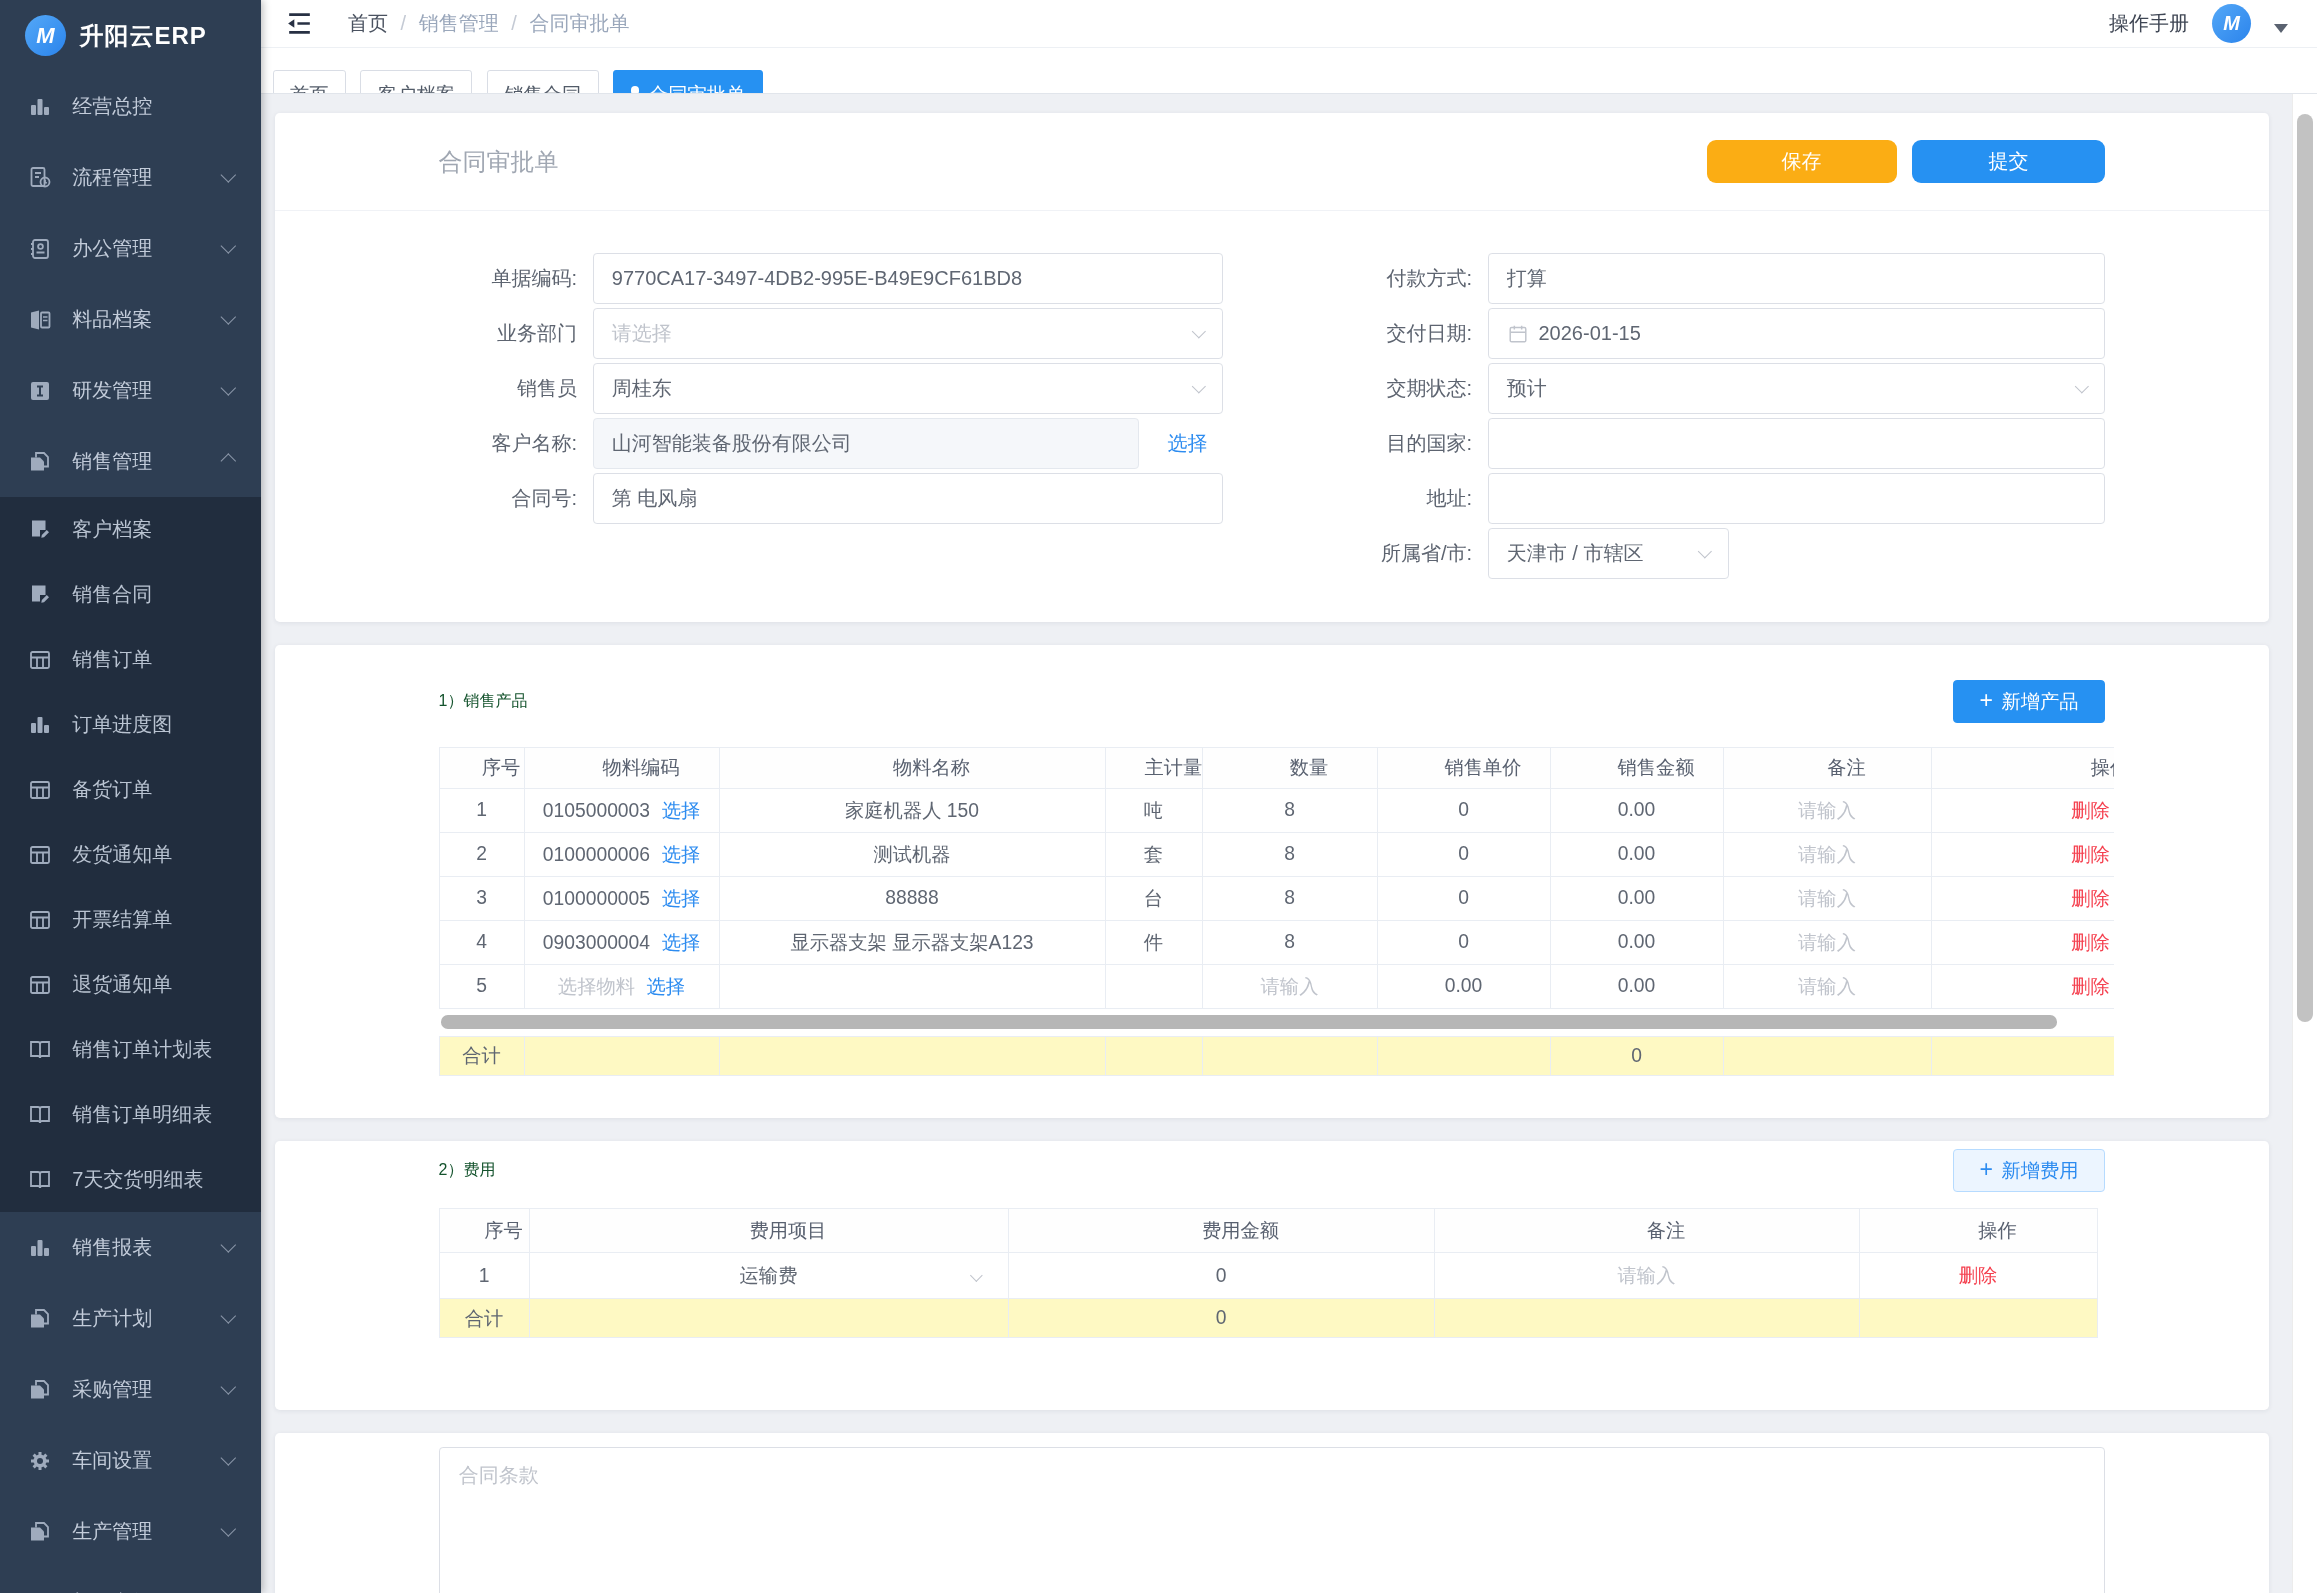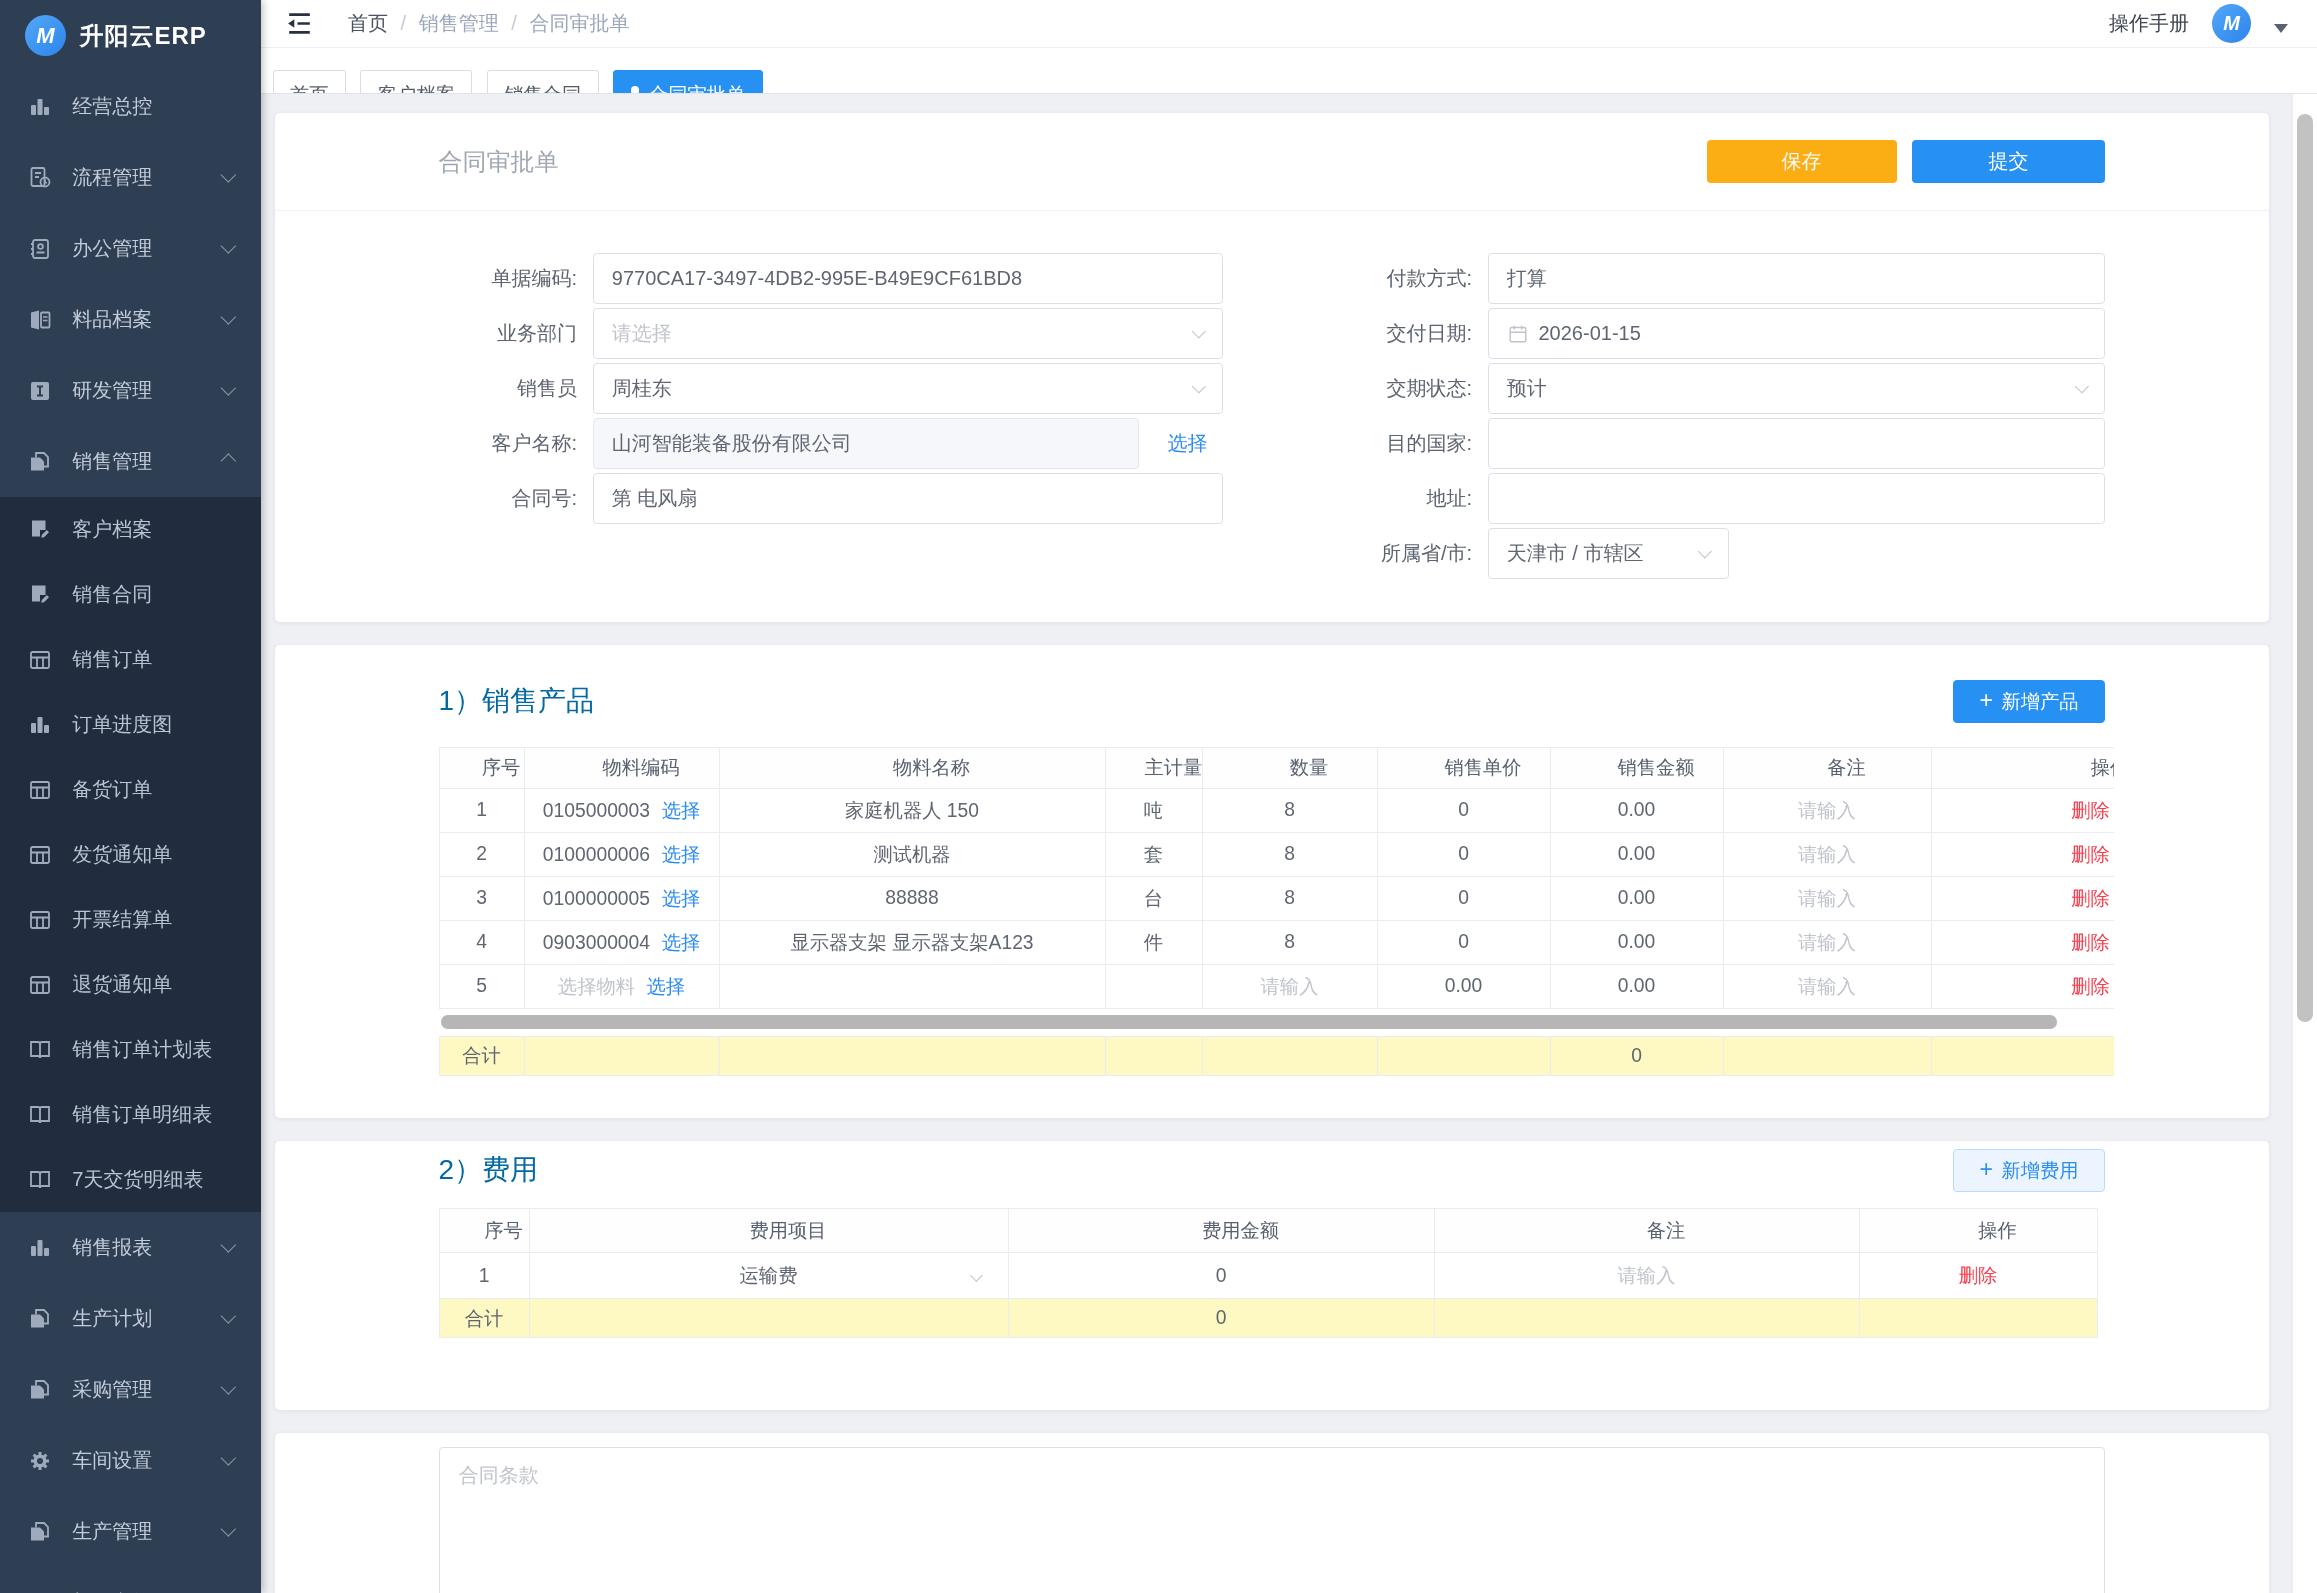--- a/index.html
+++ b/index.html
@@ -46,21 +46,21 @@
   .tab .dot { width:8.7px; height:8.7px; border-radius:50%; background:#fff; margin:5.8px 9.7px 0 0; }
 
   .content { flex:1; background:#eef0f4; border-top:1px solid #e1e5eb; overflow:hidden;
     padding:19.3px 48px 0 13.5px; position:relative; z-index:2; }
   .card { background:#fff; border-radius:4.8px; box-shadow:0 1px 4.8px rgba(30,40,60,.08); padding:0 164px; margin-bottom:23px; }
 
   
   .card-head { display:flex; align-items:center; height:97px; }
   .page-title { font-size:24px; font-weight:normal; color:#a0a7b2; }
   .head-actions { margin-left:auto; display:flex; gap:15.4px; }
-  .btn { height:43px; border:none; border-radius:4px; font-size:20px; color:#fff; cursor:pointer;
+  .btn { height:43px; border:none; border-radius:9px; font-size:20px; color:#fff; cursor:pointer;
     display:flex; align-items:center; justify-content:center; font-family:inherit; }
   .btn-save { width:190px; background:#fbad14; }
   .btn-submit { width:193px; background:#2691f2; }
   .divider { border-bottom:1.9px solid #f0f2f6; margin:0 -164px; }
 
   .form { display:flex; padding:42px 0 39px; }
   .fcol { display:flex; flex-direction:column; }
   .fcol-left { width:784px; margin-right:111px; flex:none; }
   .fcol-right { flex:1; }
   .field { display:flex; align-items:center; height:51px; margin-bottom:3.9px; }
@@ -73,21 +73,21 @@
     border-right:1.9px solid #c0c4cc; border-bottom:1.9px solid #c0c4cc; transform:rotate(45deg) translate(-1.9px,-1.9px); }
   .control.disabled { background:#f5f7fa; border-color:#e4e8ee; }
   .ph { color:#c0c4cc; }
   .fixed-565 { flex:none; width:546px; }
   .fixed-250 { flex:none; width:241px; }
   .link { color:#2d8cf0; font-size:20px; margin-left:29px; text-decoration:none; cursor:pointer; }
   .cal-ico svg { width:22px; height:22px; display:block; }
 
   
   .sec-head { display:flex; align-items:center; padding-top:35px; }
-  .sec-title { font-size:28px; color:#0369a1; font-weight:normal; }
+  .sec-title { font-size:16px; color:#14532d; font-weight:normal; }
   .btn-add { margin-left:auto; width:152px; height:43px; border-radius:3.9px; font-size:19.3px;
     display:flex; align-items:center; justify-content:center; gap:8.7px; cursor:pointer; border:1px solid #2691f2;
     background:#2691f2; color:#fff; font-family:inherit; }
   .btn-add .plus { font-size:23px; line-height:1; margin-top:-1.9px; }
   .btn-add.plain { background:#ecf5ff; border-color:#b6dbff; color:#2d8cf0; }
 
   .table-clip { margin-top:24px; width:1675px; overflow:hidden; }
   table.grid { border-collapse:collapse; table-layout:fixed; width:1809px; }
   table.grid.fees { width:1658px; }
   .grid th, .grid td { border:1px solid #e9edf3; text-align:center; font-size:19.3px; color:#5f6672;

